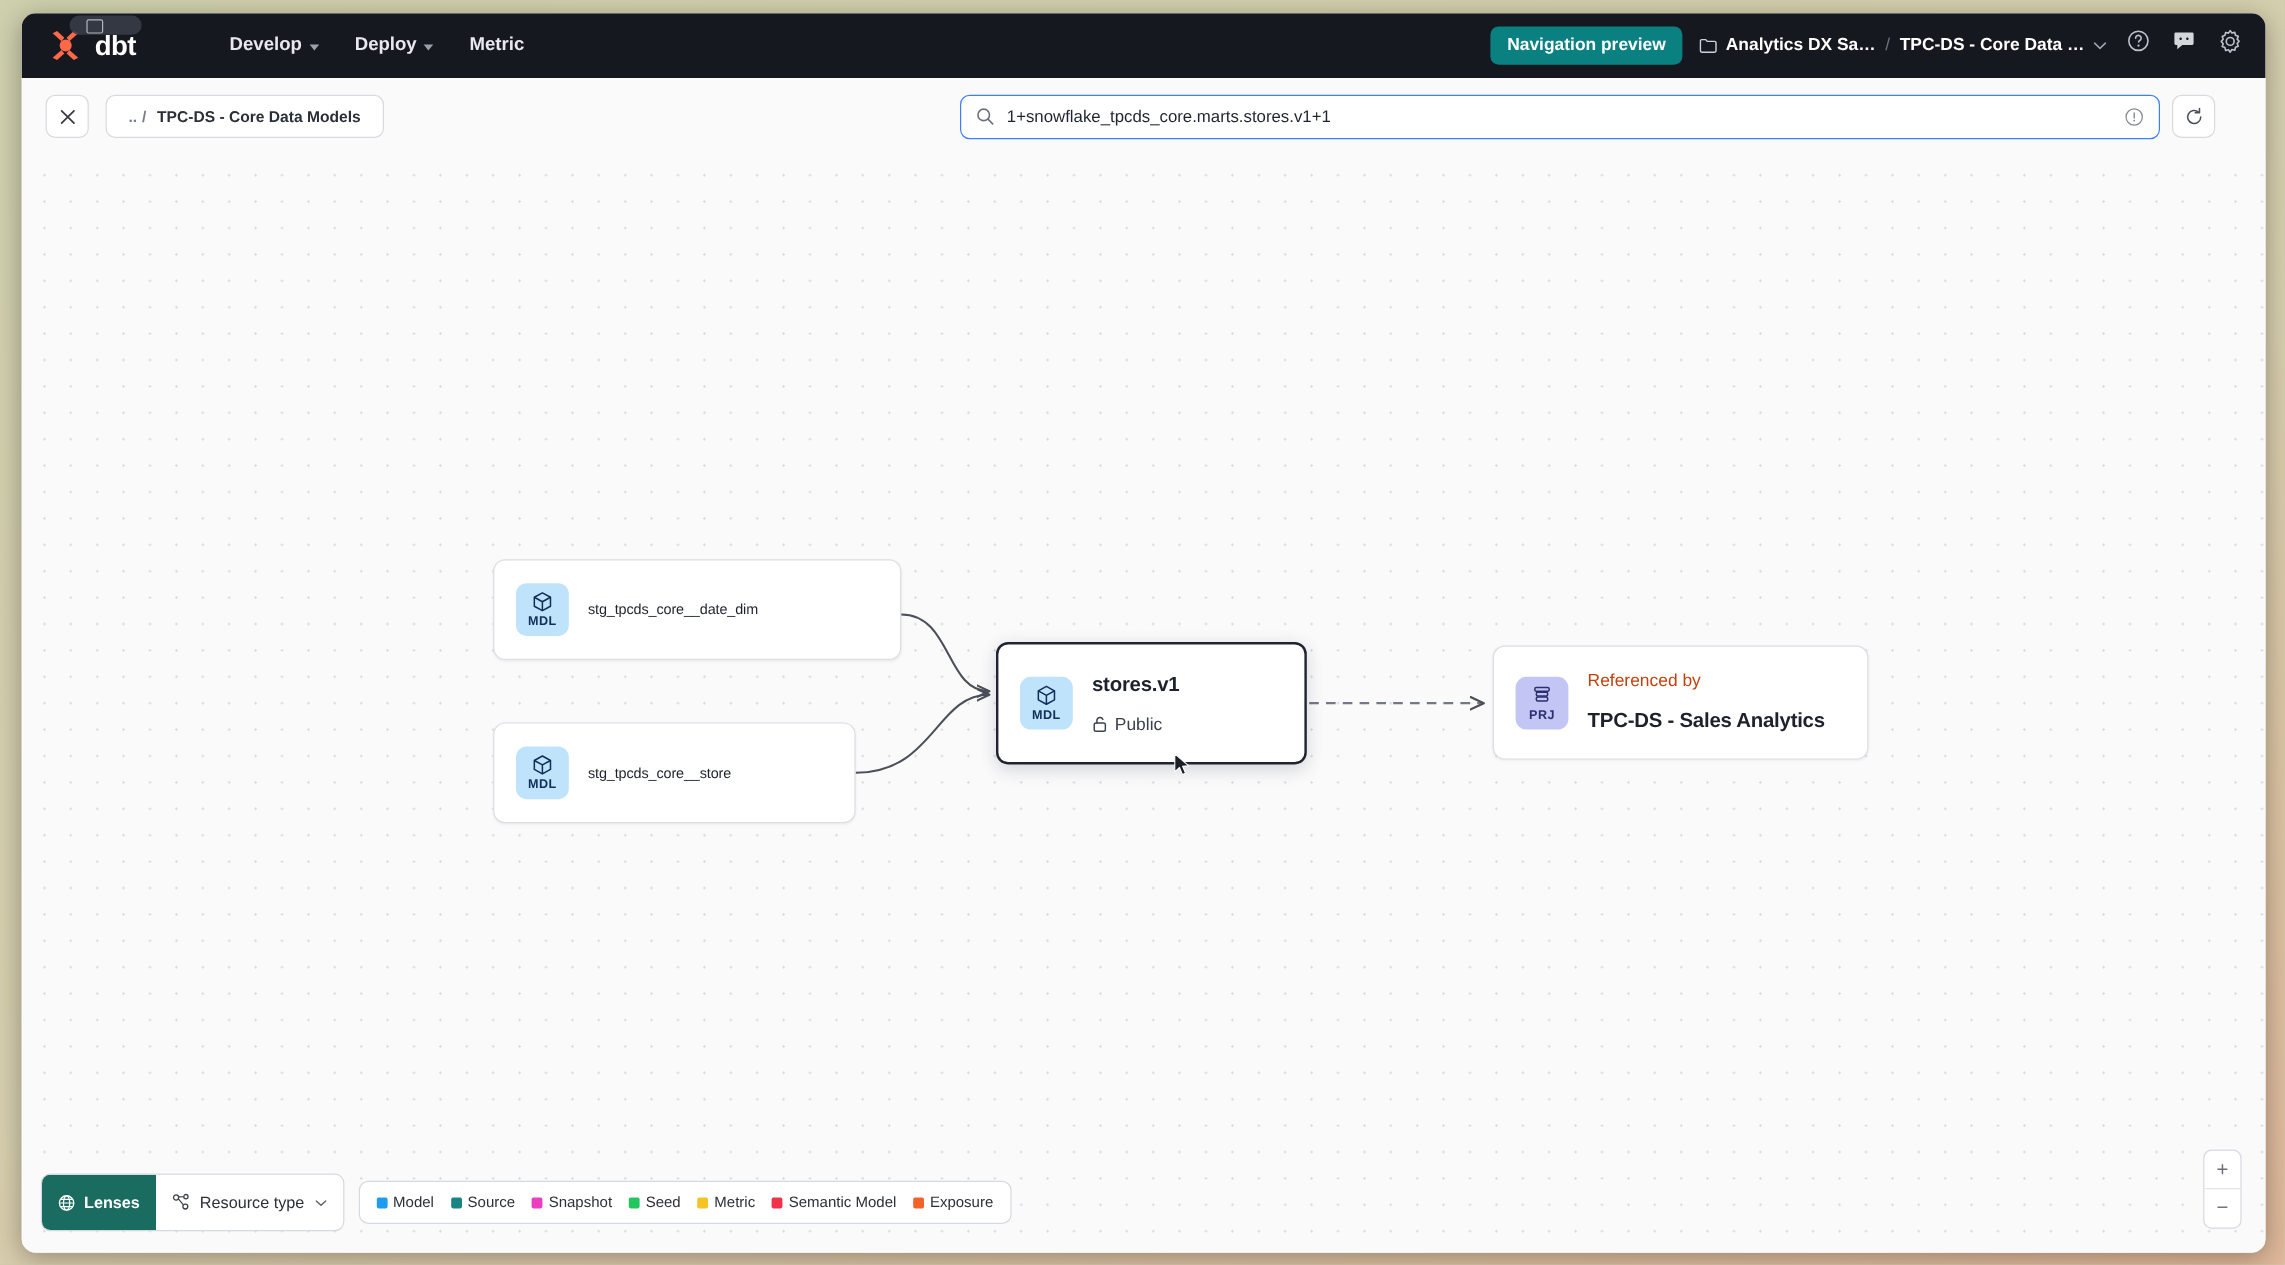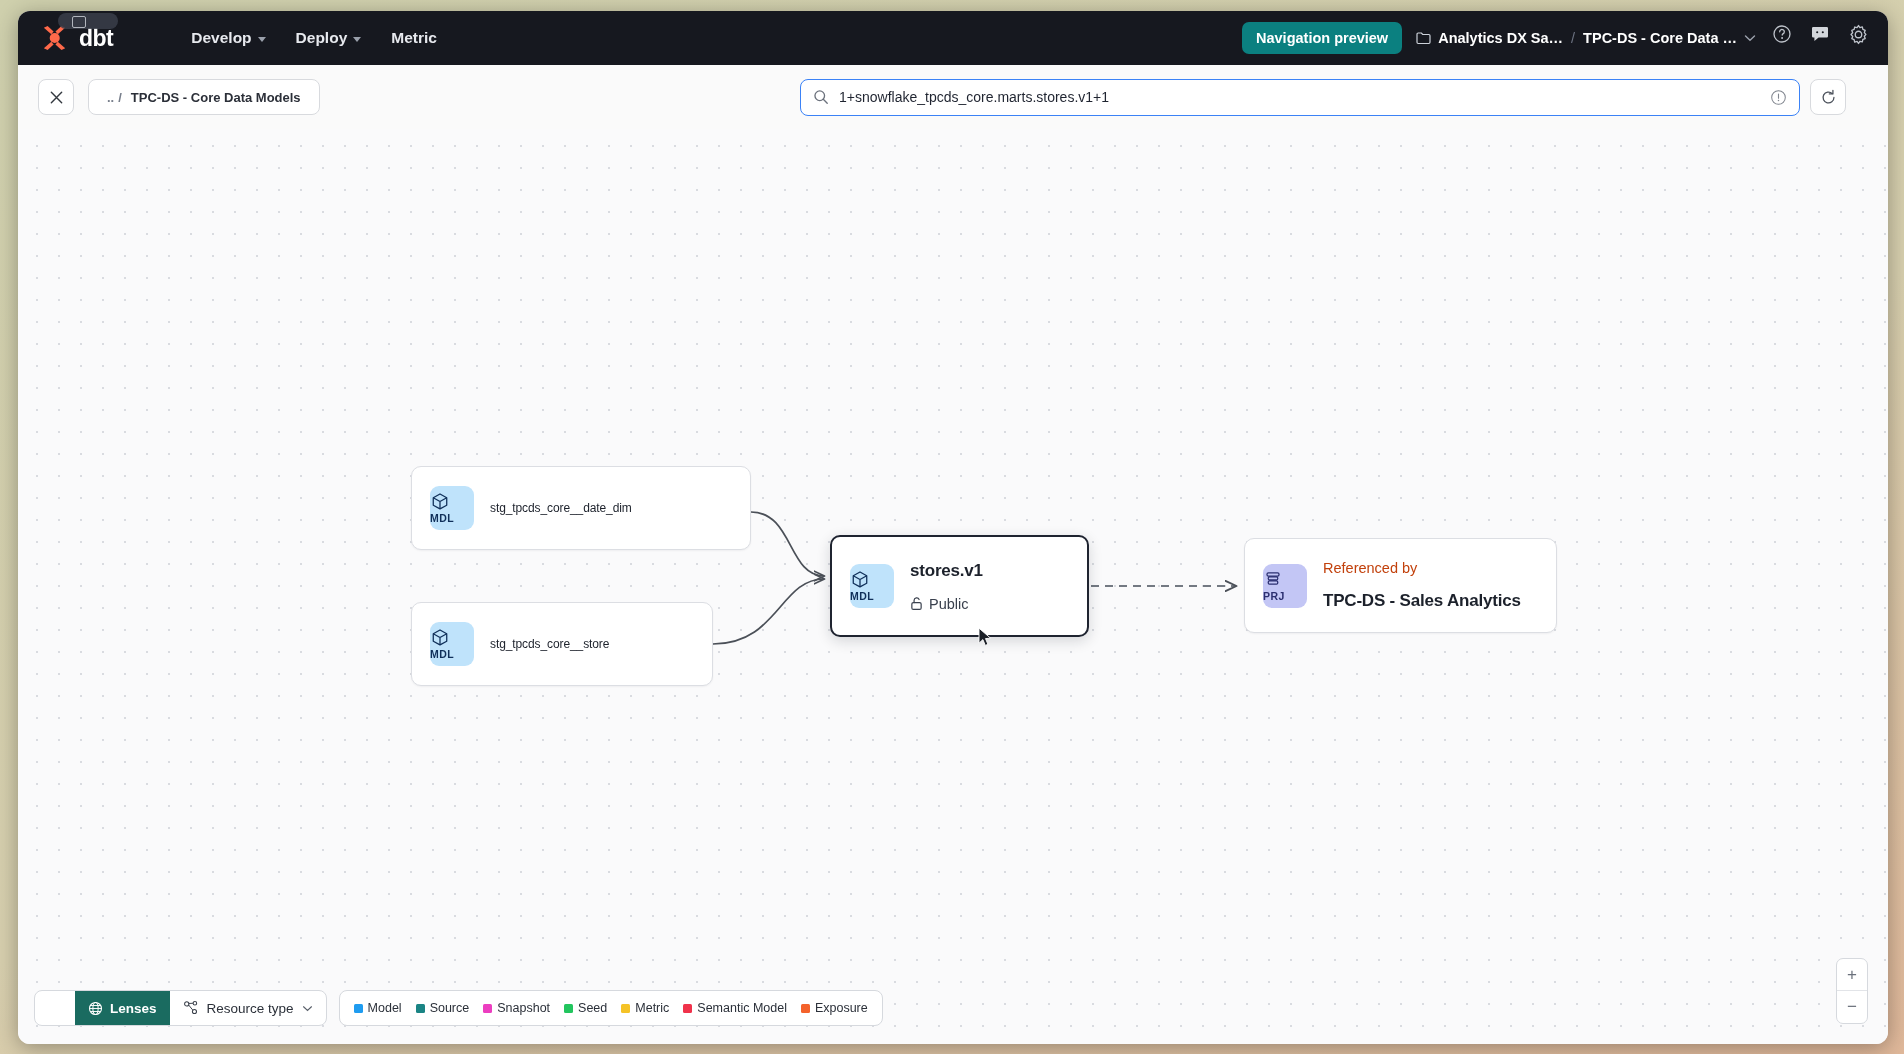--- a/index.html
+++ b/index.html
@@ -112,39 +112,39 @@
     display:flex; align-items:center; gap:16px; padding: 0 18px;
     cursor:pointer; box-shadow: 0 1px 2px rgba(16,24,40,.05);
     z-index: 5;
   }
   .node.selected {
     border:2px solid #1f2430;
     box-shadow: 0 4px 14px rgba(16,24,40,.16);
   }
   .badge {
     width:44px;height:44px;border-radius:9px;display:flex;flex-direction:column;
-    justify-content:center;gap:0px; flex:none;
+    align-items:center;justify-content:center;gap:0px; flex:none;
   }
   .badge.mdl { background:#bfe3fb; color:#10305a; }
   .badge.prj { background:#c3c6f5; color:#2b2f70; }
   .badge .bl { font-size:10.5px; font-weight:700; letter-spacing:.4px; line-height:11px; margin-top:1px;}
   .node-title { font-size:12px; color:#1c212b; font-weight:500; white-space:nowrap; letter-spacing:-.1px;}
   .node-stack { display:flex; flex-direction:column; gap:15px;}
   .node-sub { display:flex; align-items:center; gap:6px; font-size:14.5px; color:#3c4椅250; }
   .node-sub-txt { font-size:14.5px; color:#39404d;}
   .node-over { font-size:14.5px; color:#c2410c; font-weight:400; }
   .node-main { font-size:17px; color:#1c212b; font-weight:600; letter-spacing:-.2px; white-space:nowrap;}
 
   
   #bottombar {
     position:absolute; left: 16px; bottom: 18px; display:flex; align-items:center; gap: 12px; z-index: 15;
   }
   .toolgroup {
-    display:flex; align-items:center; height:36px; border:1px solid #d6d9de; border-radius:8px;
-    background:#fff; overflow:hidden;padding-left:40px;
+    display:flex; align-items:center; height:48px; border:1px solid #d6d9de; border-radius:8px;
+    background:#fff; overflow:hidden;
   }
   .lenses {
     background:#1a6b60; color:#fff; height:100%; display:flex; align-items:center; gap:7px;
     padding: 0 13px; font-size:13.5px; font-weight:600; cursor:pointer;
   }
   .restype {
     display:flex; align-items:center; gap:8px; padding: 0 13px; font-size:13.5px; color:#2b3039; cursor:pointer;
   }
   .legend {
     display:flex; align-items:center; gap:14px; height:36px; border:1px solid #d6d9de;

